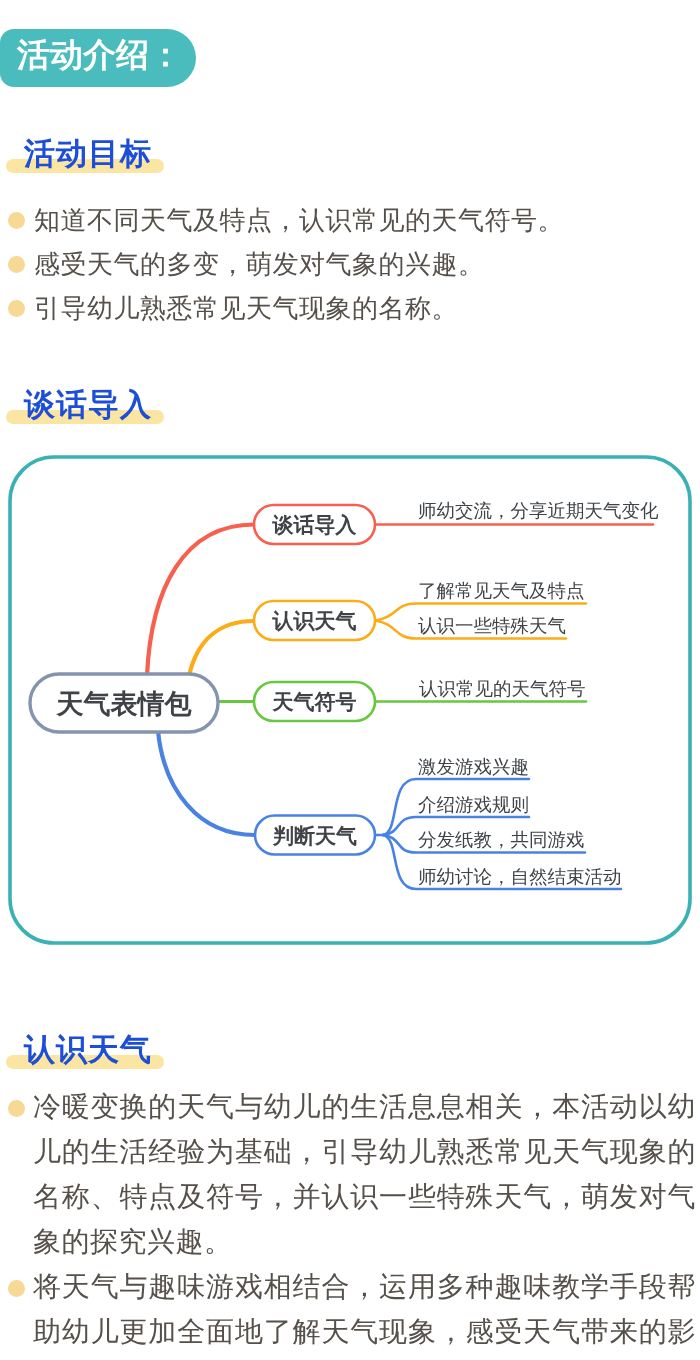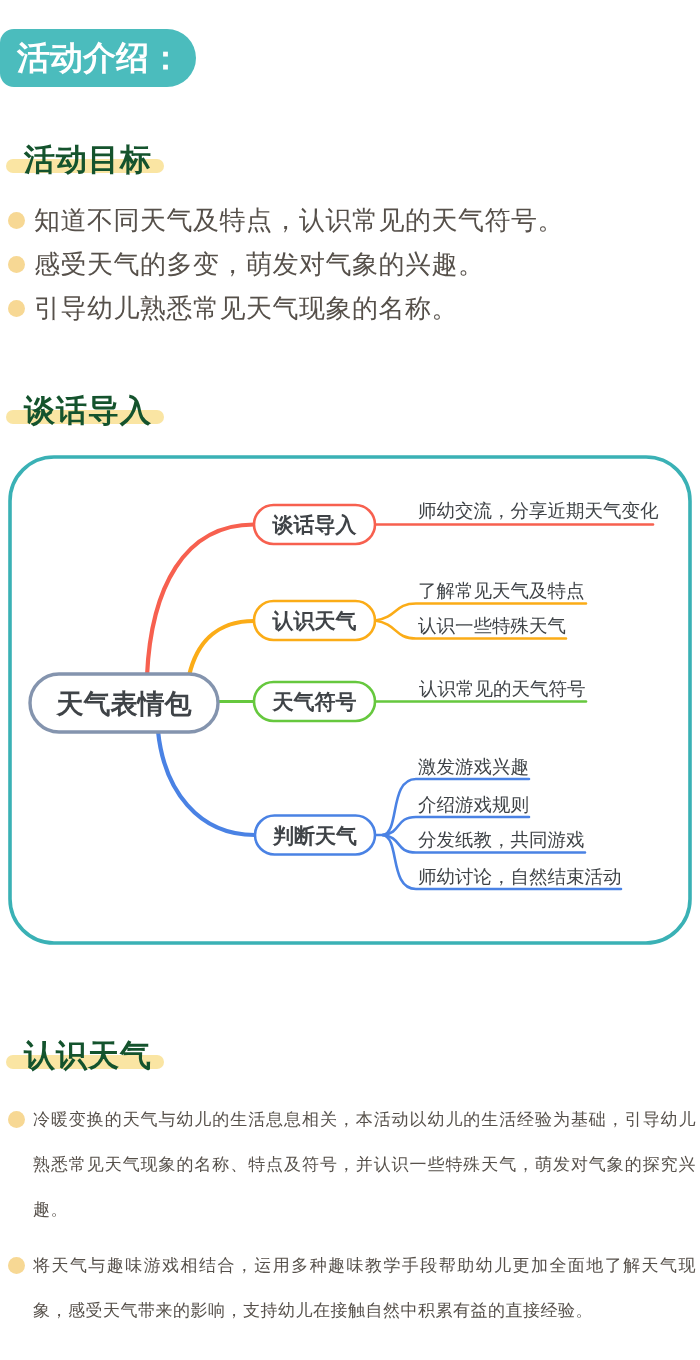--- a/index.html
+++ b/index.html
@@ -1,39 +1,39 @@
 <!DOCTYPE html>
 <html><head>
 <meta charset="utf-8">
 <style>
   html,body{margin:0;padding:0;background:#ffffff;}
   .page{position:relative;width:700px;height:1360px;background:#fff;overflow:hidden;
-        font-family:Liberation Serif, serif;}
+        font-family:Liberation Mono, monospace;}
 
   
   .badge{position:absolute;left:0;top:29px;width:196px;height:58px;background:#4BBCBD;
          border-radius:14px 29px 29px 14px;color:#ffffff;font-size:33px;font-weight:bold;
          line-height:58px;padding-left:17px;box-sizing:border-box;}
 
   
   .sec{position:absolute;left:3px;width:320px;height:46px;}
   .sec-bar{position:absolute;left:3px;top:26px;width:158px;height:14px;border-radius:7px;background:#FAE5A3;}
-  .sec-title{position:relative;margin:6px 0 0 21px;font-size:31px;font-weight:bold;color:#14532d;letter-spacing:1px;}
+  .sec-title{position:relative;margin:0 0 0 21px;font-size:31px;font-weight:bold;color:#1d4ed8;letter-spacing:1px;}
 
   
   .goal-list{position:absolute;left:8px;top:198px;width:680px;}
   .g-li{display:flex;align-items:center;height:44px;}
   .dot{width:17px;height:17px;border-radius:50%;background:#F7D894;flex:none;}
   .g-li .dot{margin-right:9px;}
   .g-text{font-size:26px;color:#56504A;letter-spacing:0.5px;}
 
   
   .hl-list{position:absolute;left:8px;top:1086px;width:688px;}
-  .hl{position:relative;padding-left:25px;font-size:17px;line-height:45px;color:#56504A;
-      letter-spacing:0.5px;text-align:justify;margin-top:11px;}
+  .hl{position:relative;padding-left:25px;font-size:28px;line-height:45px;color:#56504A;
+      letter-spacing:0.5px;text-align:justify;}
   .hl .dot{position:absolute;left:0;top:14px;}
 
   
   .mindmap{position:absolute;left:0;top:445px;}
   svg text{stroke:none;}
   .frame{fill:#ffffff;stroke-width:3.6;}
   .ln2{fill:none;stroke-width:2.6;stroke-linecap:round;}
   .ln3{fill:none;stroke-width:3;stroke-linecap:round;}
   .ln4{fill:none;stroke-width:4.2;stroke-linecap:round;}
   .pill{fill:#ffffff;stroke-width:2.6;}

